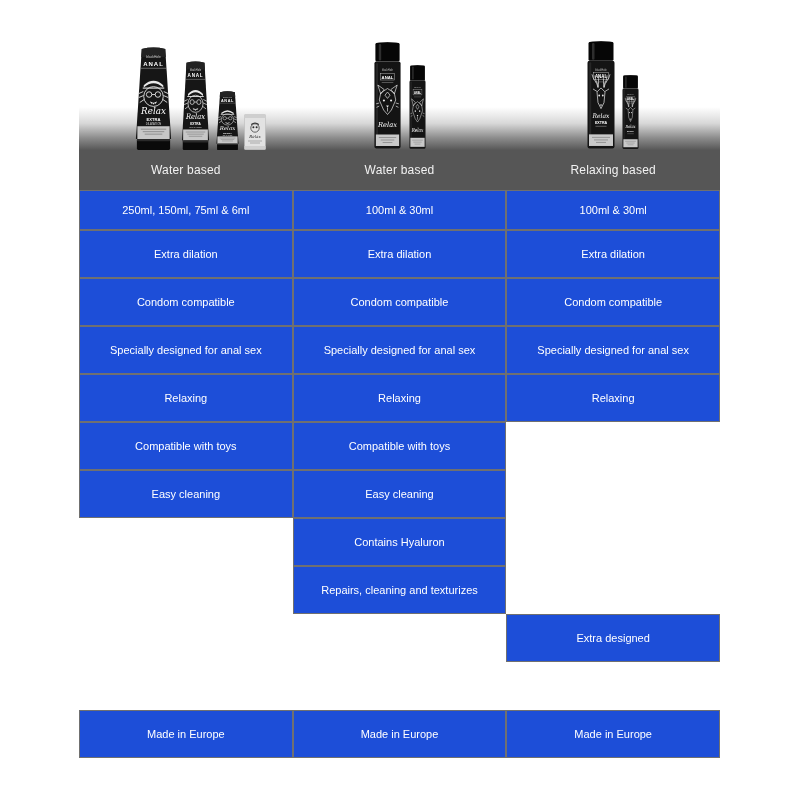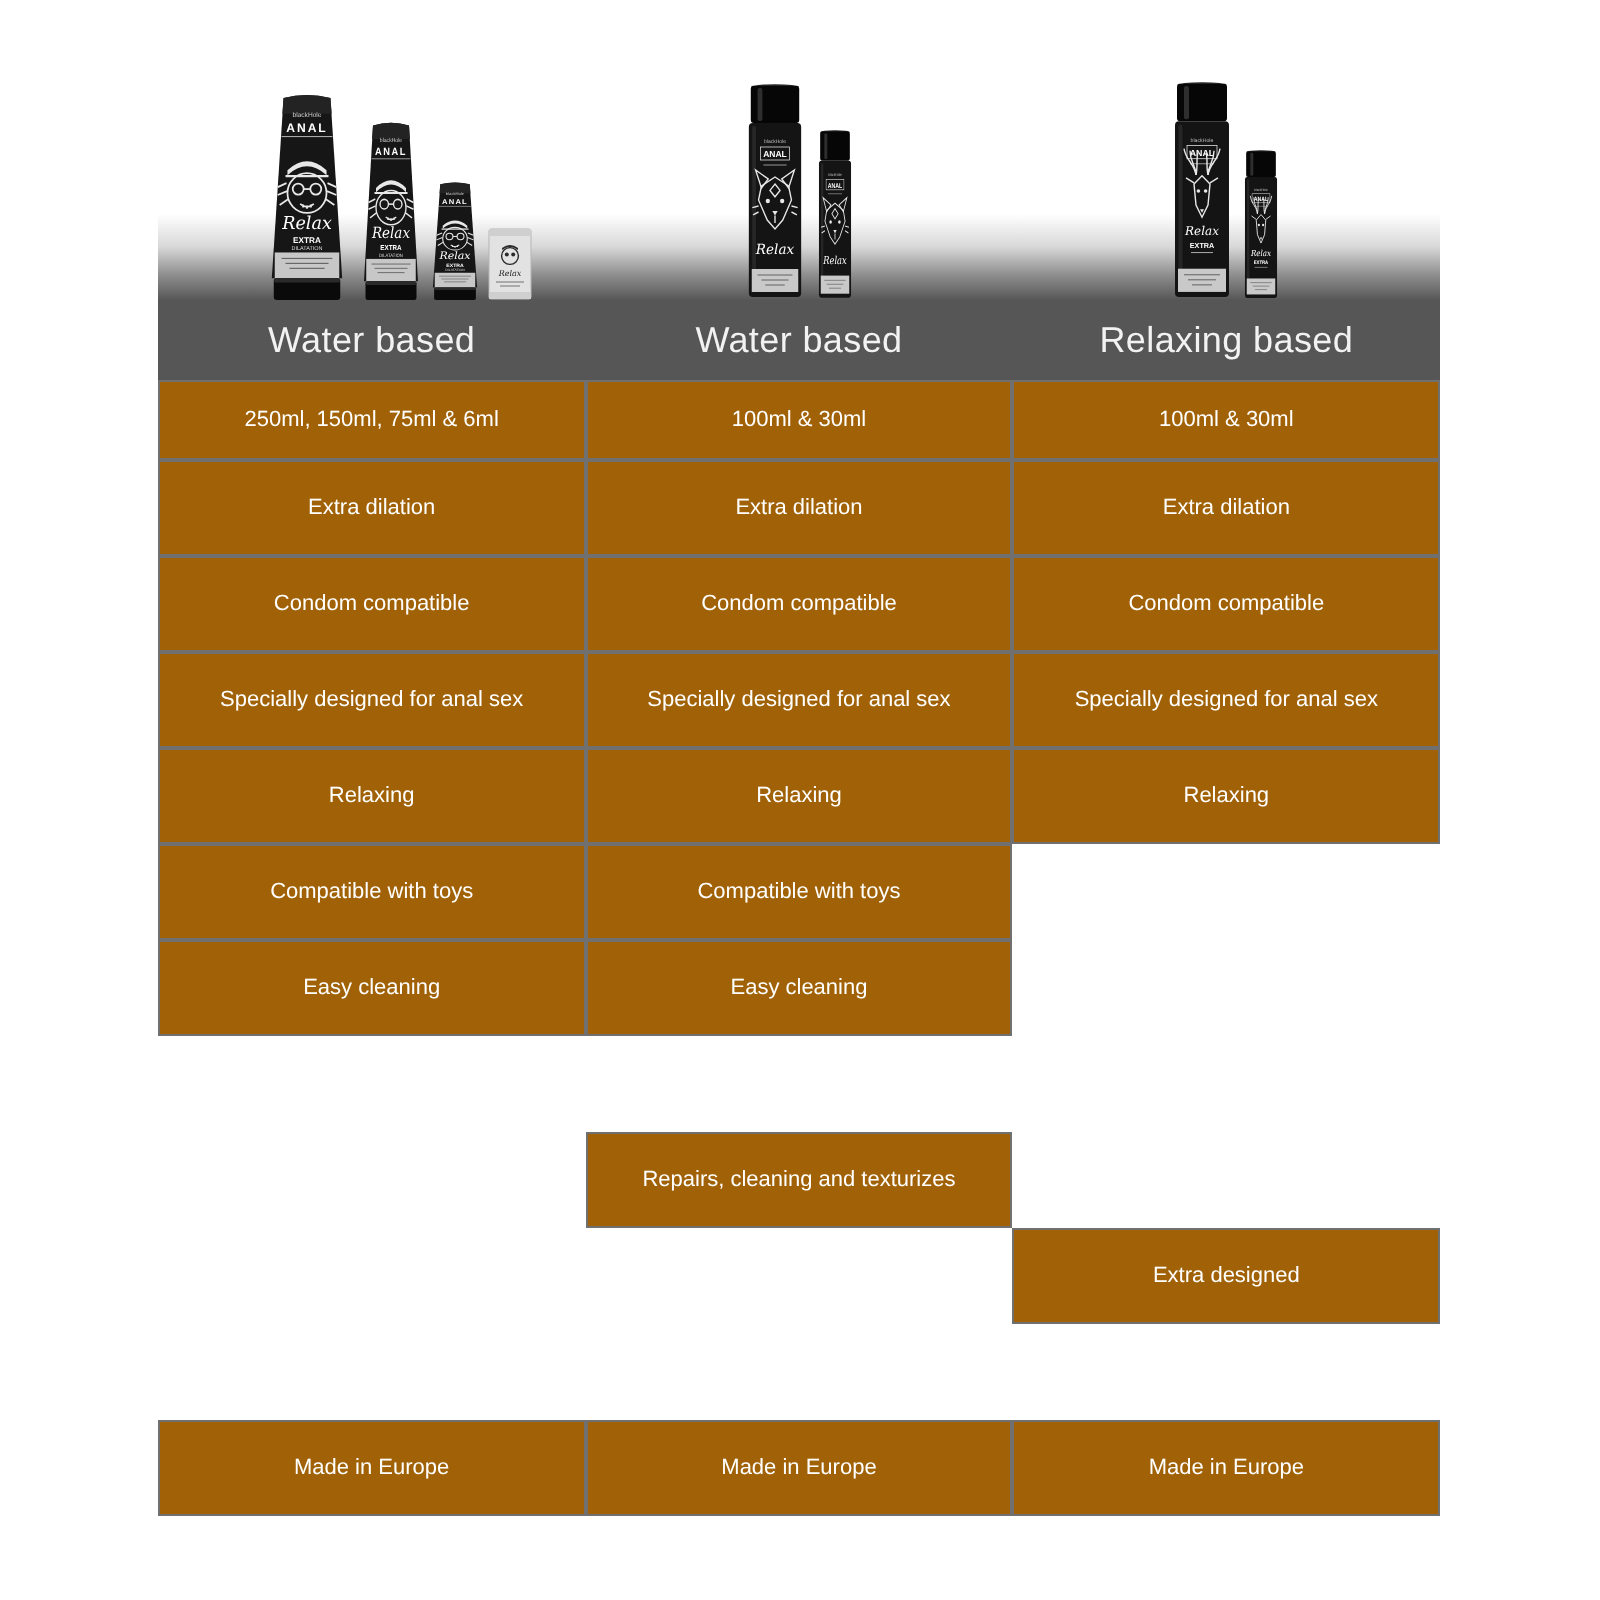--- a/index.html
+++ b/index.html
@@ -10,29 +10,29 @@
   .gradient-band{
     position:absolute;left:79px;top:107px;width:641px;height:43px;
     background:linear-gradient(to bottom,#ffffff 0%,#d8d8d8 38%,#8c8c8c 72%,#575757 100%);
   }
   .header-band{
     position:absolute;left:79px;top:150px;width:641px;height:40px;
     background:#565656;display:grid;grid-template-columns:repeat(3,1fr);
   }
   .header-label{
     display:flex;align-items:center;justify-content:center;
-    color:#f2f2f2;font-size:18px;letter-spacing:0.2px;
+    color:#f2f2f2;font-size:12px;letter-spacing:0.2px;
   }
   .feature-table{
     position:absolute;left:79px;top:190px;width:641px;
     display:grid;grid-template-columns:repeat(3,1fr);
     grid-template-rows:40px repeat(11,48px);
   }
   .cell{
-    background:#a16207;border:1px solid #707070;box-sizing:border-box;
+    background:#1d4ed8;border:1px solid #707070;box-sizing:border-box;
     color:#ffffff;font-size:11px;
     display:flex;align-items:center;justify-content:center;text-align:center;
     padding:16px 6px;
   }
   .product{position:absolute;}
   .defs-svg{position:absolute;width:0;height:0;overflow:hidden;}
 </style>
 </head>
 <body>
 
@@ -217,20 +217,21 @@
   <div class="cell" style="grid-area:5/1">Relaxing</div>
   <div class="cell" style="grid-area:5/2">Relaxing</div>
   <div class="cell" style="grid-area:5/3">Relaxing</div>
 
   <div class="cell" style="grid-area:6/1">Compatible with toys</div>
   <div class="cell" style="grid-area:6/2">Compatible with toys</div>
 
   <div class="cell" style="grid-area:7/1">Easy cleaning</div>
   <div class="cell" style="grid-area:7/2">Easy cleaning</div>
 
+  <div class="cell" style="grid-area:8/2">Contains Hyaluron</div>
 
   <div class="cell" style="grid-area:9/2">Repairs, cleaning and texturizes</div>
 
   <div class="cell" style="grid-area:10/3">Extra designed</div>
 
 
   <div class="cell" style="grid-area:12/1">Made in Europe</div>
   <div class="cell" style="grid-area:12/2">Made in Europe</div>
   <div class="cell" style="grid-area:12/3">Made in Europe</div>
 </div>

